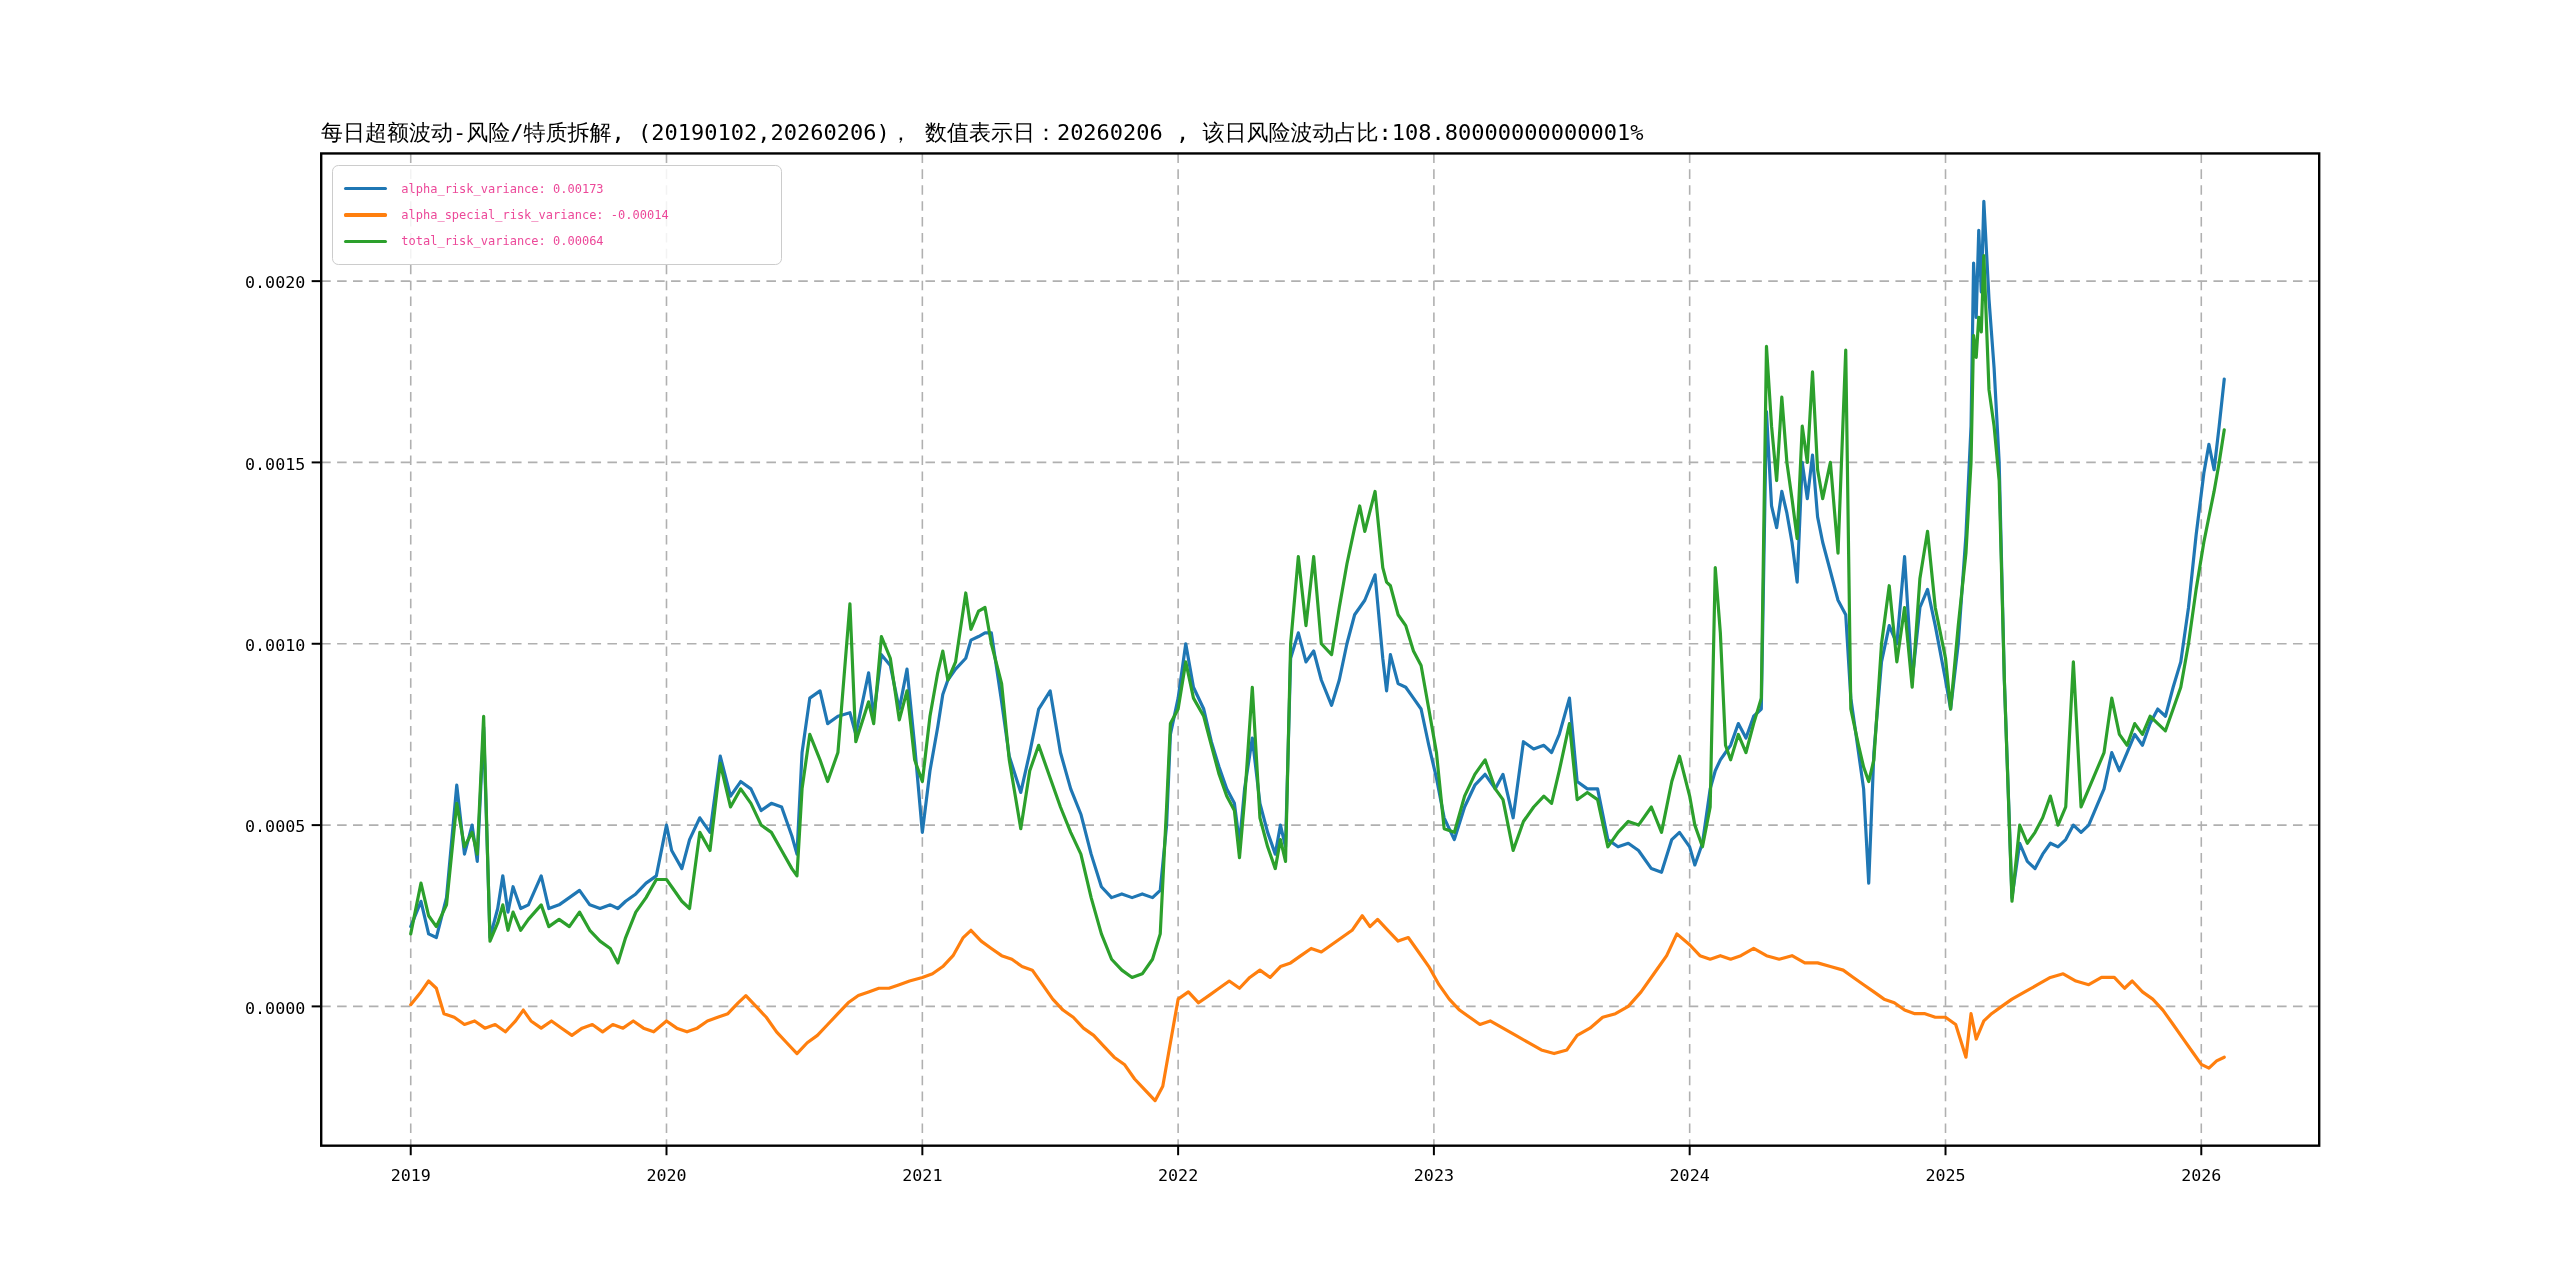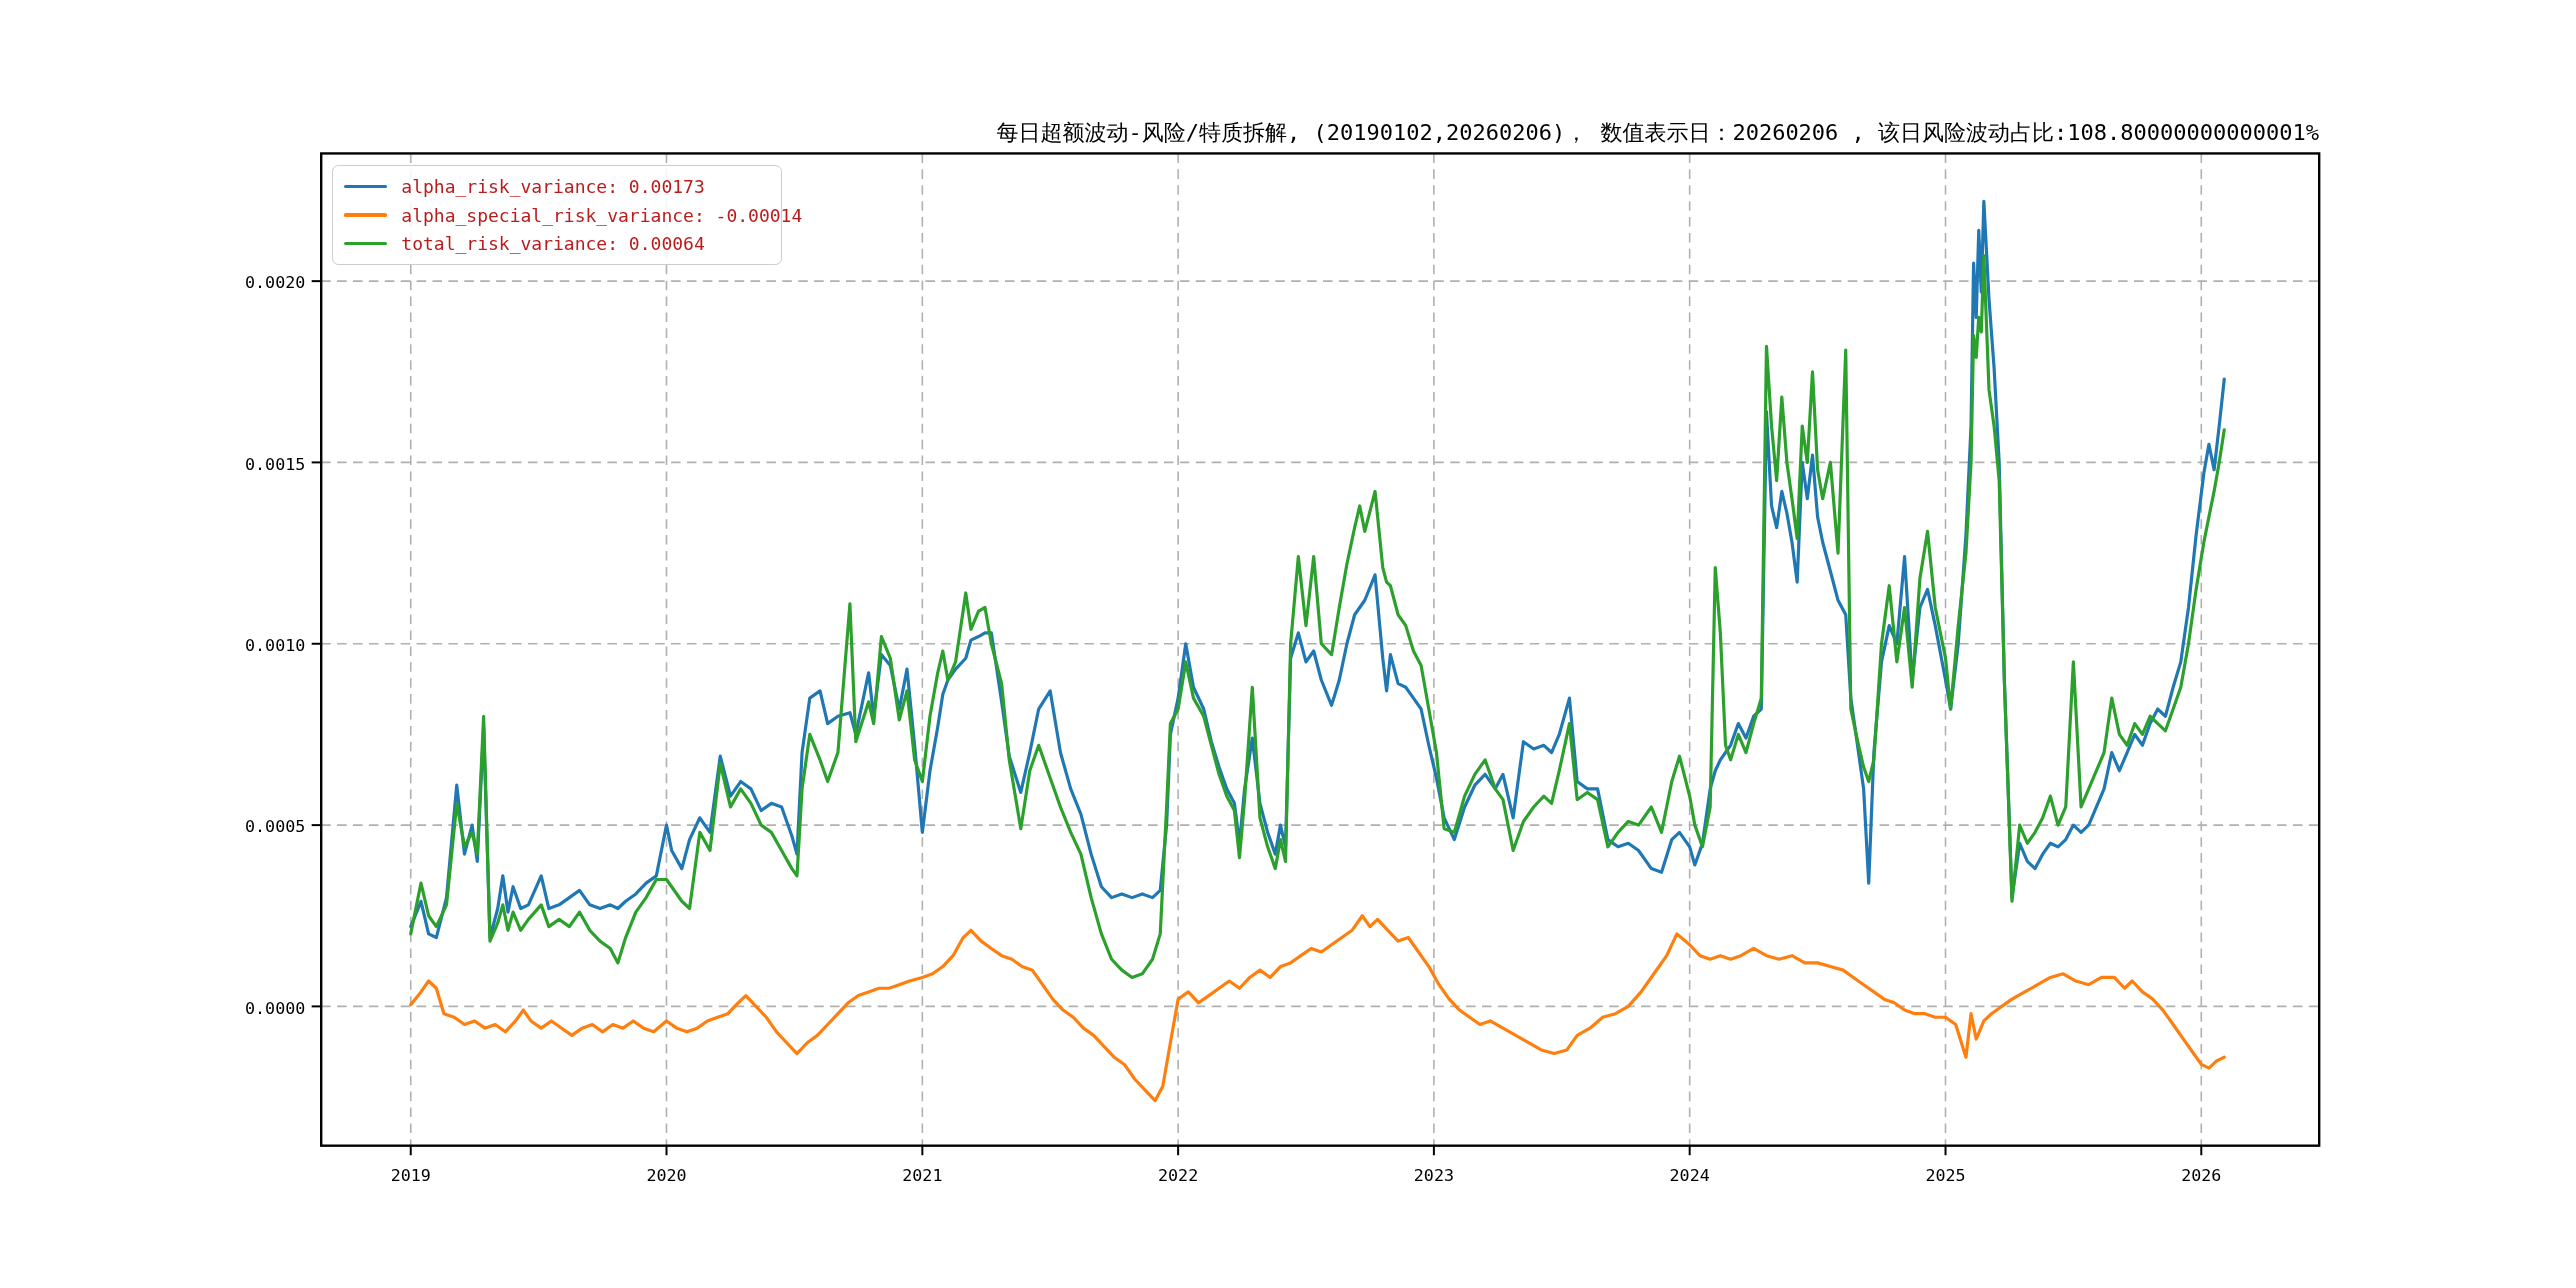--- a/index.html
+++ b/index.html
@@ -6,21 +6,21 @@
   .figure{
     position:relative;
     width:2576px;height:1288px;
     background:#ffffff;
     font-family:"DejaVu Sans Mono","Liberation Mono",monospace;
     overflow:hidden;
   }
   .chart-title{
     position:absolute;
     left:321px;top:118px;width:1998px;
-    text-align:right;
+    text-align:left;
     font-size:22px;
     color:#000000;
     white-space:nowrap;
   }
   #plot{position:absolute;left:0;top:0;}
   .grid{stroke:#b0b0b0;stroke-width:2;stroke-dasharray:12 8;}
   .tickmark{stroke:#000000;stroke-width:2.5;}
   .ticklbl{font-size:21px;fill:#000000;font-family:"DejaVu Sans Mono","Liberation Mono",monospace;}
   .legend{
     position:absolute;
@@ -30,21 +30,21 @@
     background:rgba(255,255,255,0.85);
     border:1.6px solid #cccccc;
     border-radius:6.4px;
     display:flex;
     flex-direction:column;
     justify-content:space-evenly;
     padding:3.2px 8px 3.2px 11px;
   }
   .lrow{display:flex;align-items:center;gap:14.3px;}
   .lswatch{display:inline-block;width:43px;height:3.2px;border-radius:1.6px;flex:0 0 auto;}
-  .ltext{font-size:18px;color:#b91c1c;white-space:nowrap;}
+  .ltext{font-size:12px;color:#ec4899;white-space:nowrap;}
 </style>
 </head>
 <body>
 
 <div class="figure">
   <div class="chart-title">每日超额波动-风险/特质拆解, (20190102,20260206)， 数值表示日：20260206 , 该日风险波动占比:108.80000000000001%</div>
   <svg id="plot" width="2576" height="1288" viewBox="0 0 3240 1620">
       <line class="grid" x1="404" y1="1265.8" x2="2917" y2="1265.8"></line>
       <line class="grid" x1="404" y1="1037.8" x2="2917" y2="1037.8"></line>
       <line class="grid" x1="404" y1="809.7" x2="2917" y2="809.7"></line>

